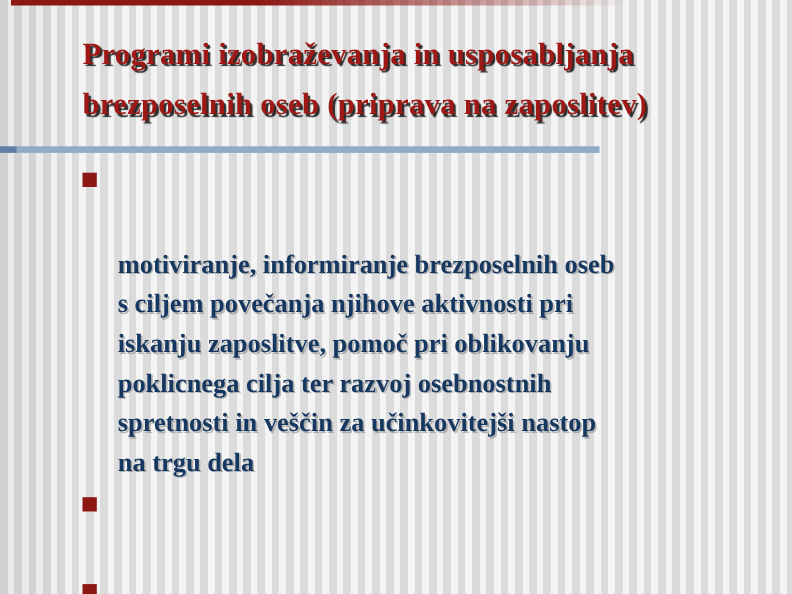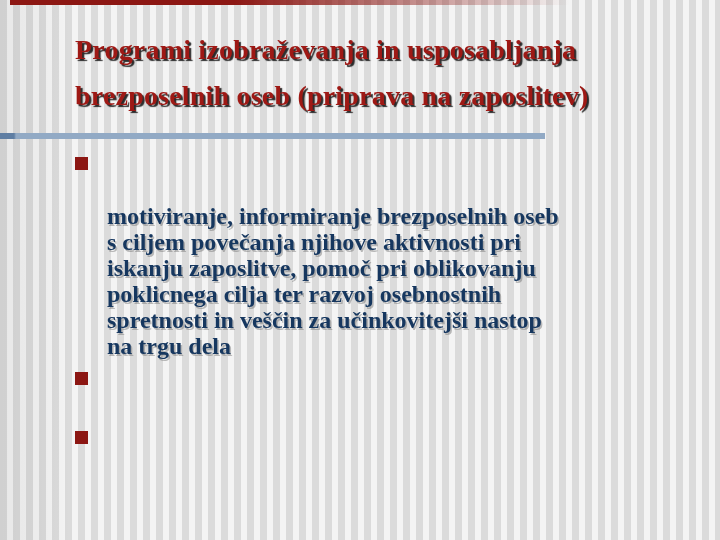--- a/index.html
+++ b/index.html
@@ -40,21 +40,21 @@
     margin: 0; padding: 0;
     list-style: none;
   }
   .bullet-item {
     position: relative;
     margin: 0 0 7px 0;
     padding-left: 32px;
     color: #16375f;
     font-size: 24px;
     font-weight: bold;
-    line-height: 26px;
+    line-height: 36px;
     white-space: pre-line;
     text-shadow: 1.5px 1.5px 0 rgba(110,110,110,0.45);
   }
   .bullet-square {
     position: absolute;
     left: 0; top: 6px;
     width: 13px; height: 13px;
     background: #8c1713;
   }
 </style>

